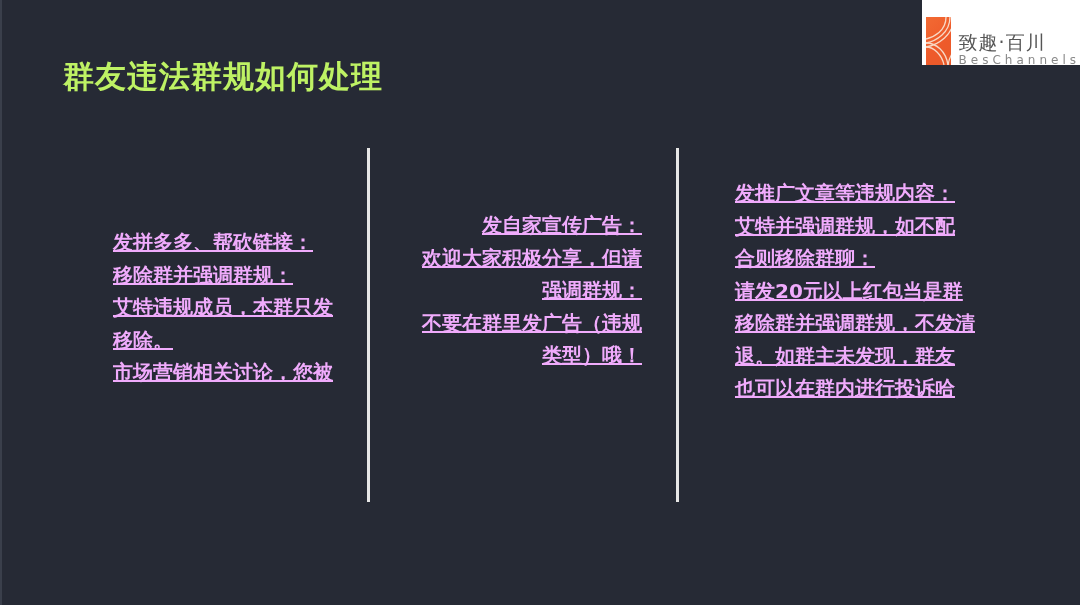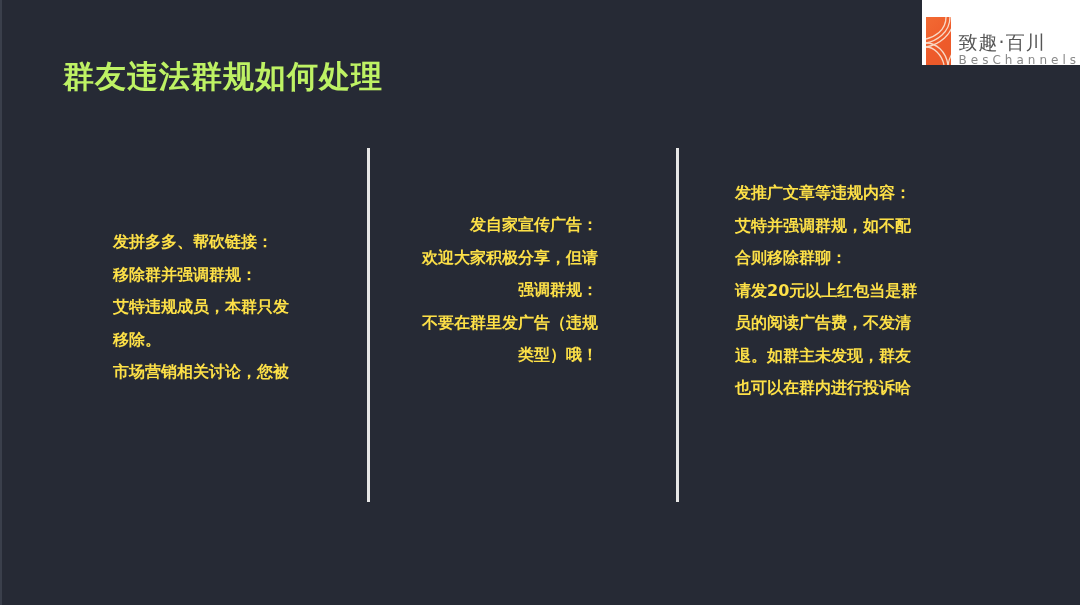--- a/index.html
+++ b/index.html
@@ -76,24 +76,25 @@
   }
   .divider {
     position: absolute;
     top: 148px;
     width: 3px;
     height: 354px;
     background: #e6e6e6;
   }
   .col {
     position: absolute;
-    font-size: 16px;
+    font-size: 20px;
     font-weight: bold;
     line-height: 32.5px;
-    color: #fde047;
+    color: #f0abfc;
+    text-decoration: underline;
   }
   .col .line {
     display: block;
     white-space: nowrap;
   }
 </style>
 </head>
 <body>
 
 <div class="left-edge"></div>
@@ -138,16 +139,16 @@
   <span class="line">强调群规：</span>
   <span class="line">不要在群里发广告（违规</span>
   <span class="line">类型）哦！</span>
 </div>
 
 <div class="col" style="left:735px; top:177px;">
   <span class="line">发推广文章等违规内容：</span>
   <span class="line">艾特并强调群规，如不配</span>
   <span class="line">合则移除群聊：</span>
   <span class="line">请发20元以上红包当是群</span>
-  <span class="line">员的阅读广告费，不发清</span>
+  <span class="line">移除群并强调群规，不发清</span>
   <span class="line">退。如群主未发现，群友</span>
   <span class="line">也可以在群内进行投诉哈</span>
 </div>
 
 </body></html>

